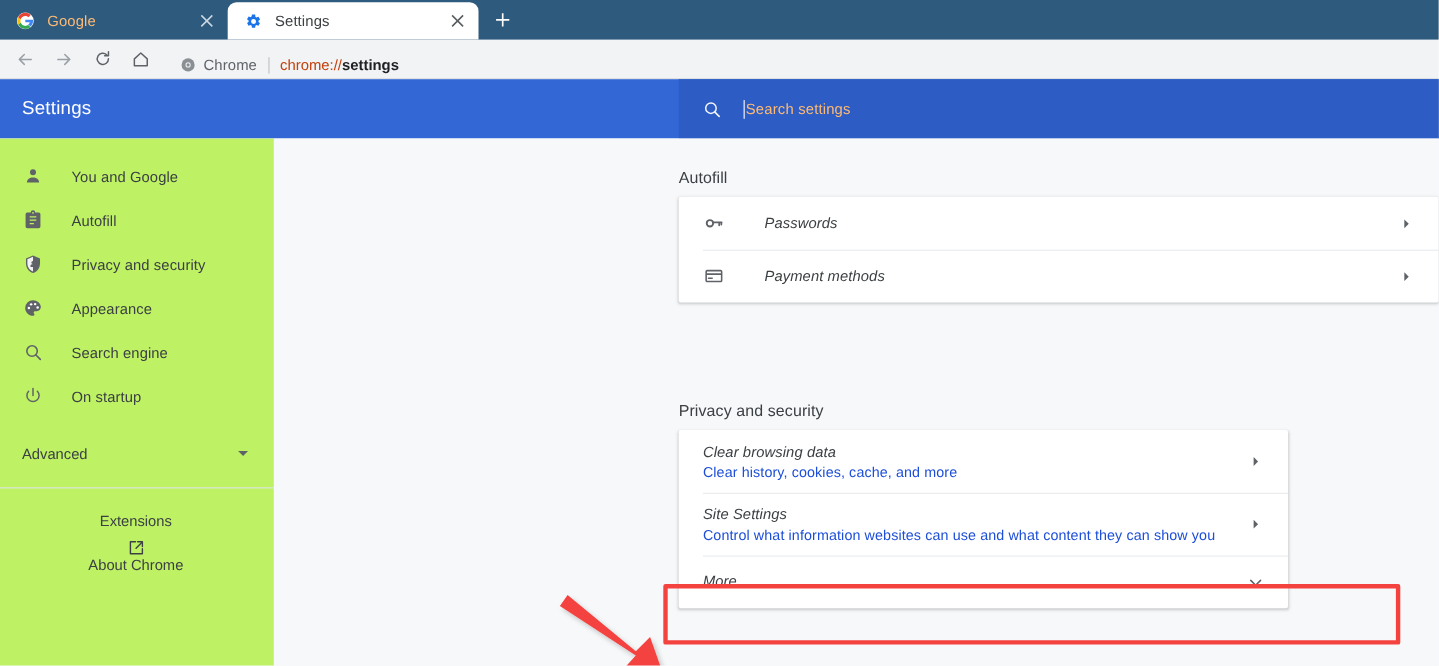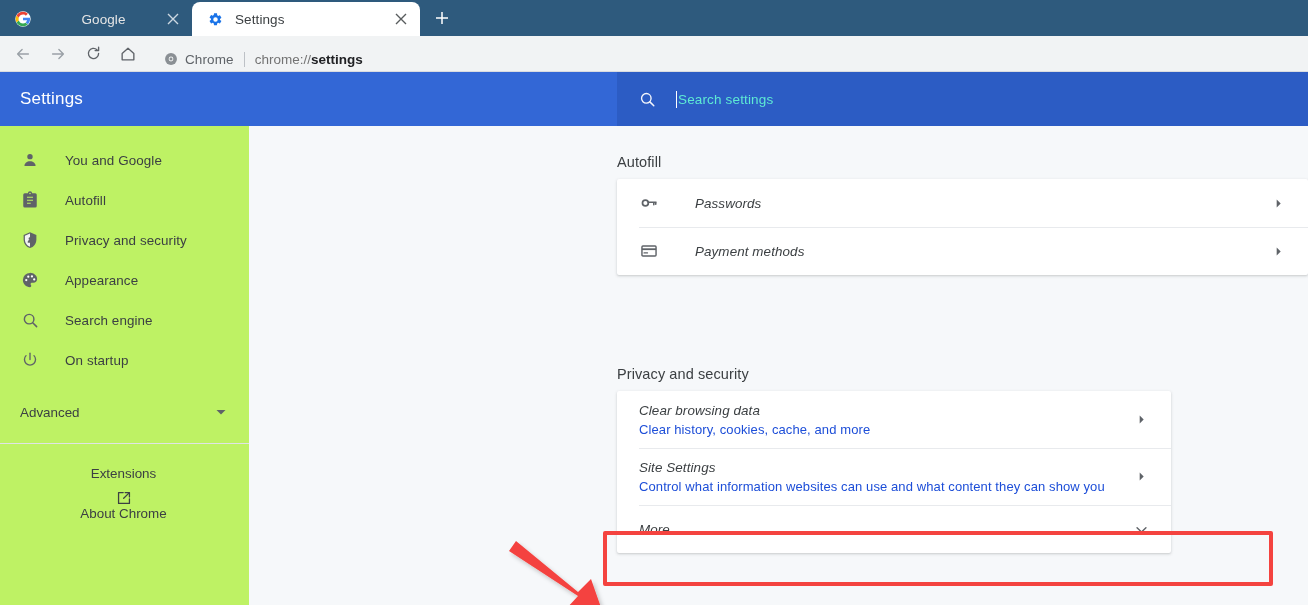--- a/index.html
+++ b/index.html
@@ -15,21 +15,21 @@
 
   .tabstrip {
     height: 36px; background: #2e5a7d;
     display: flex; align-items: flex-end; position: relative;
   }
   .tab {
     height: 34px; display: flex; align-items: center;
     padding: 0 10px 0 14px; position: relative;
     min-width: 120px;
   }
-  .tab.inactive { width: 192px; color: #e5e5e5; text-align: center; }
+  .tab.inactive { width: 207px; color: #fdba74; }
   .tab.active {
     width: 228px; background: #ffffff; color: #3c4043;
     border-top-left-radius: 8px; border-top-right-radius: 8px;
   }
   .tab-fav { width: 18px; height: 18px; flex: 0 0 18px; margin-right: 11px;
              display:flex; align-items:center; justify-content:center; }
   .tab-title { font-size: 13.5px; flex: 1 1 auto; white-space: nowrap;
                overflow: hidden; text-overflow: ellipsis; letter-spacing: .1px; }
   .tab-close { width: 18px; height: 18px; flex: 0 0 18px; opacity: .85;
                display:flex; align-items:center; justify-content:center; }
@@ -45,40 +45,40 @@
             justify-content: center; margin-right: 5px; color: #5f6368; }
   .omnibox {
     margin-left: 6px; height: 26px; flex: 1 1 auto; display: flex;
     align-items: flex-end; padding-left: 9px; font-size: 13.5px; color: #202124;
   }
   .chip { display: flex; align-items: center; color: #5f6368; }
   .chip-icon { width: 15px; height: 15px; margin-right: 7px;
                display:flex; align-items:center; justify-content:center; }
   .chip-label { font-size: 13.5px; letter-spacing: .1px; }
   .chip-div { width: 1px; height: 15px; background: #bdc1c6; margin: 0 10px; }
-  .url-dim { color: #737373; font-size: 13.5px; }
+  .url-dim { color: #c2410c; font-size: 13.5px; }
   .url-strong { color: #202124; font-size: 13.5px; font-weight: 600; }
 
   
   .settings-header {
     height: 54px; background: #3367d6; display: flex; align-items: center;
     position: relative;
   }
   .settings-title {
     color: #ffffff; font-size: 17px; margin-left: 20px; letter-spacing: .2px;
     font-weight: 400;
   }
   .search-box {
     position: absolute; left: 617px; top: 0; width: 691px; height: 54px;
     background: #2c5cc4; display: flex; align-items: center; padding-left: 22px;
   }
   .search-icon { width: 18px; height: 18px; color: #ffffff; opacity: .95;
                  margin-right: 19px; display:flex; align-items:center; }
   .caret { width: 1px; height: 17px; background: #ffffff; margin-right: 1px; }
-  .search-ph { color: #5eead4; font-size: 13.5px; letter-spacing: .15px; }
+  .search-ph { color: #fdba74; font-size: 13.5px; letter-spacing: .15px; }
 
   
   .content { position: relative; height: 480px; background: #f6f8fa; }
 
   .sidebar {
     position: absolute; left: 0; top: 0; width: 249px; height: 562px;
     background: #bef264;
   }
   .nav-item {
     height: 40px; display: flex; align-items: center; padding-left: 20px;

